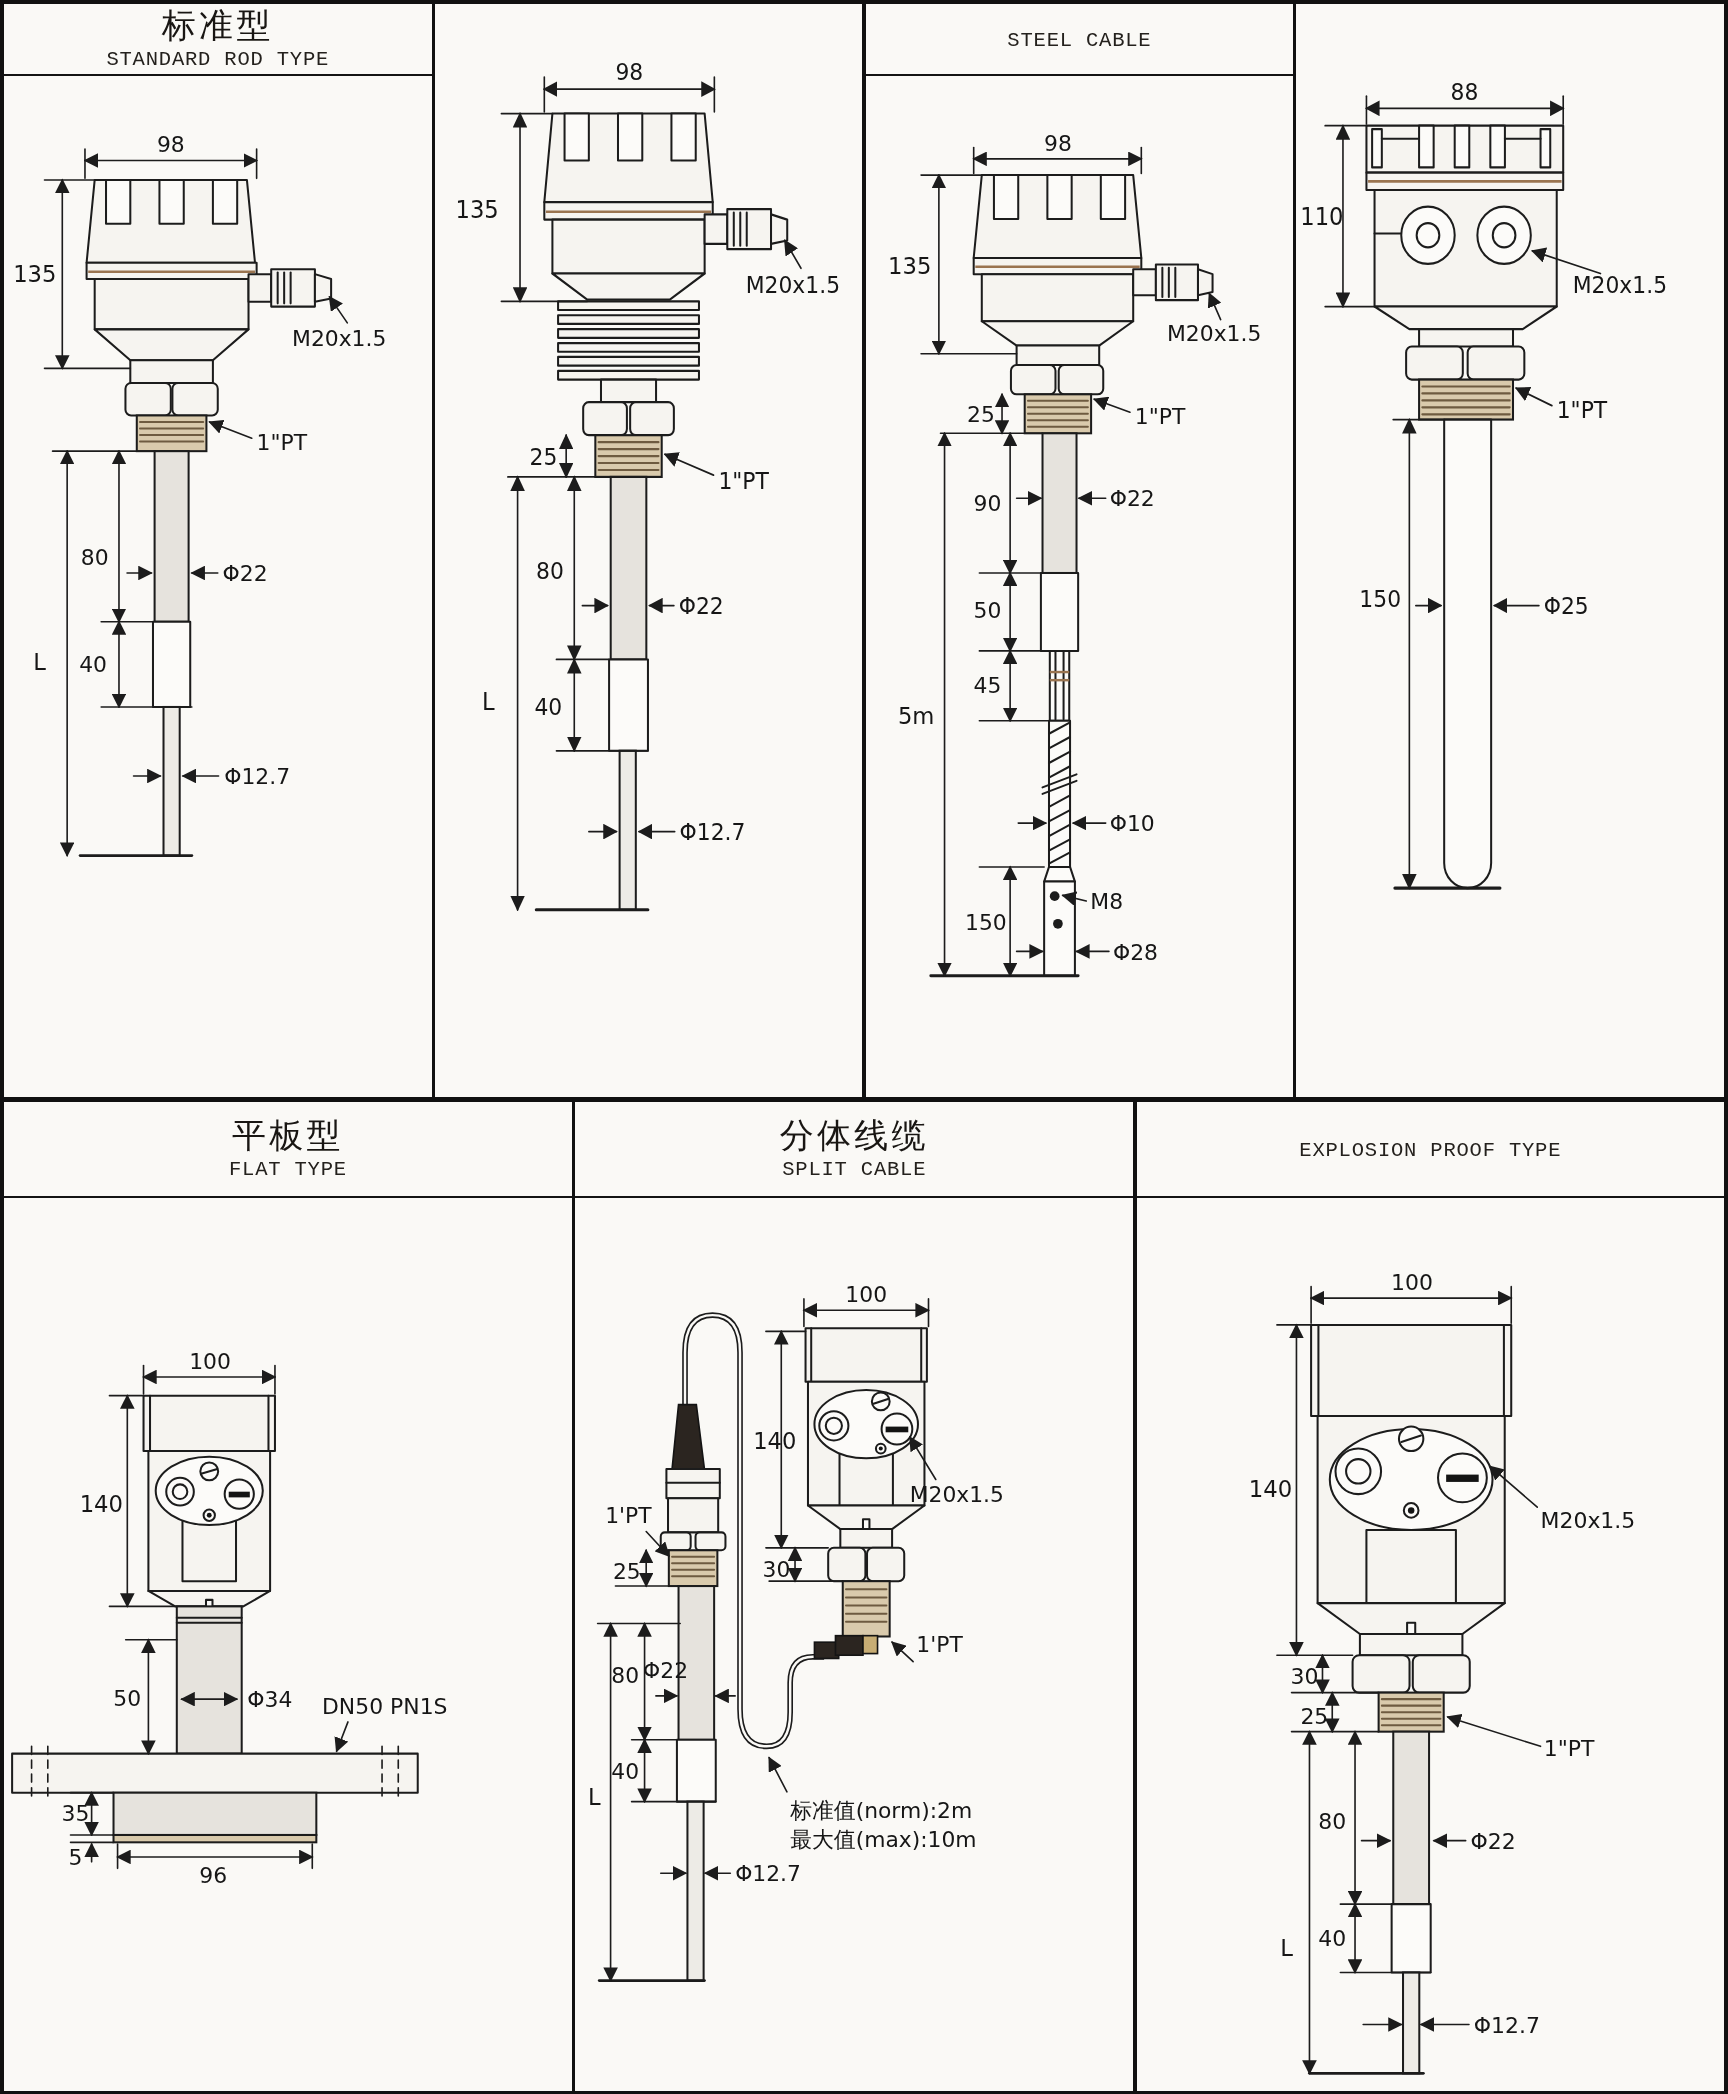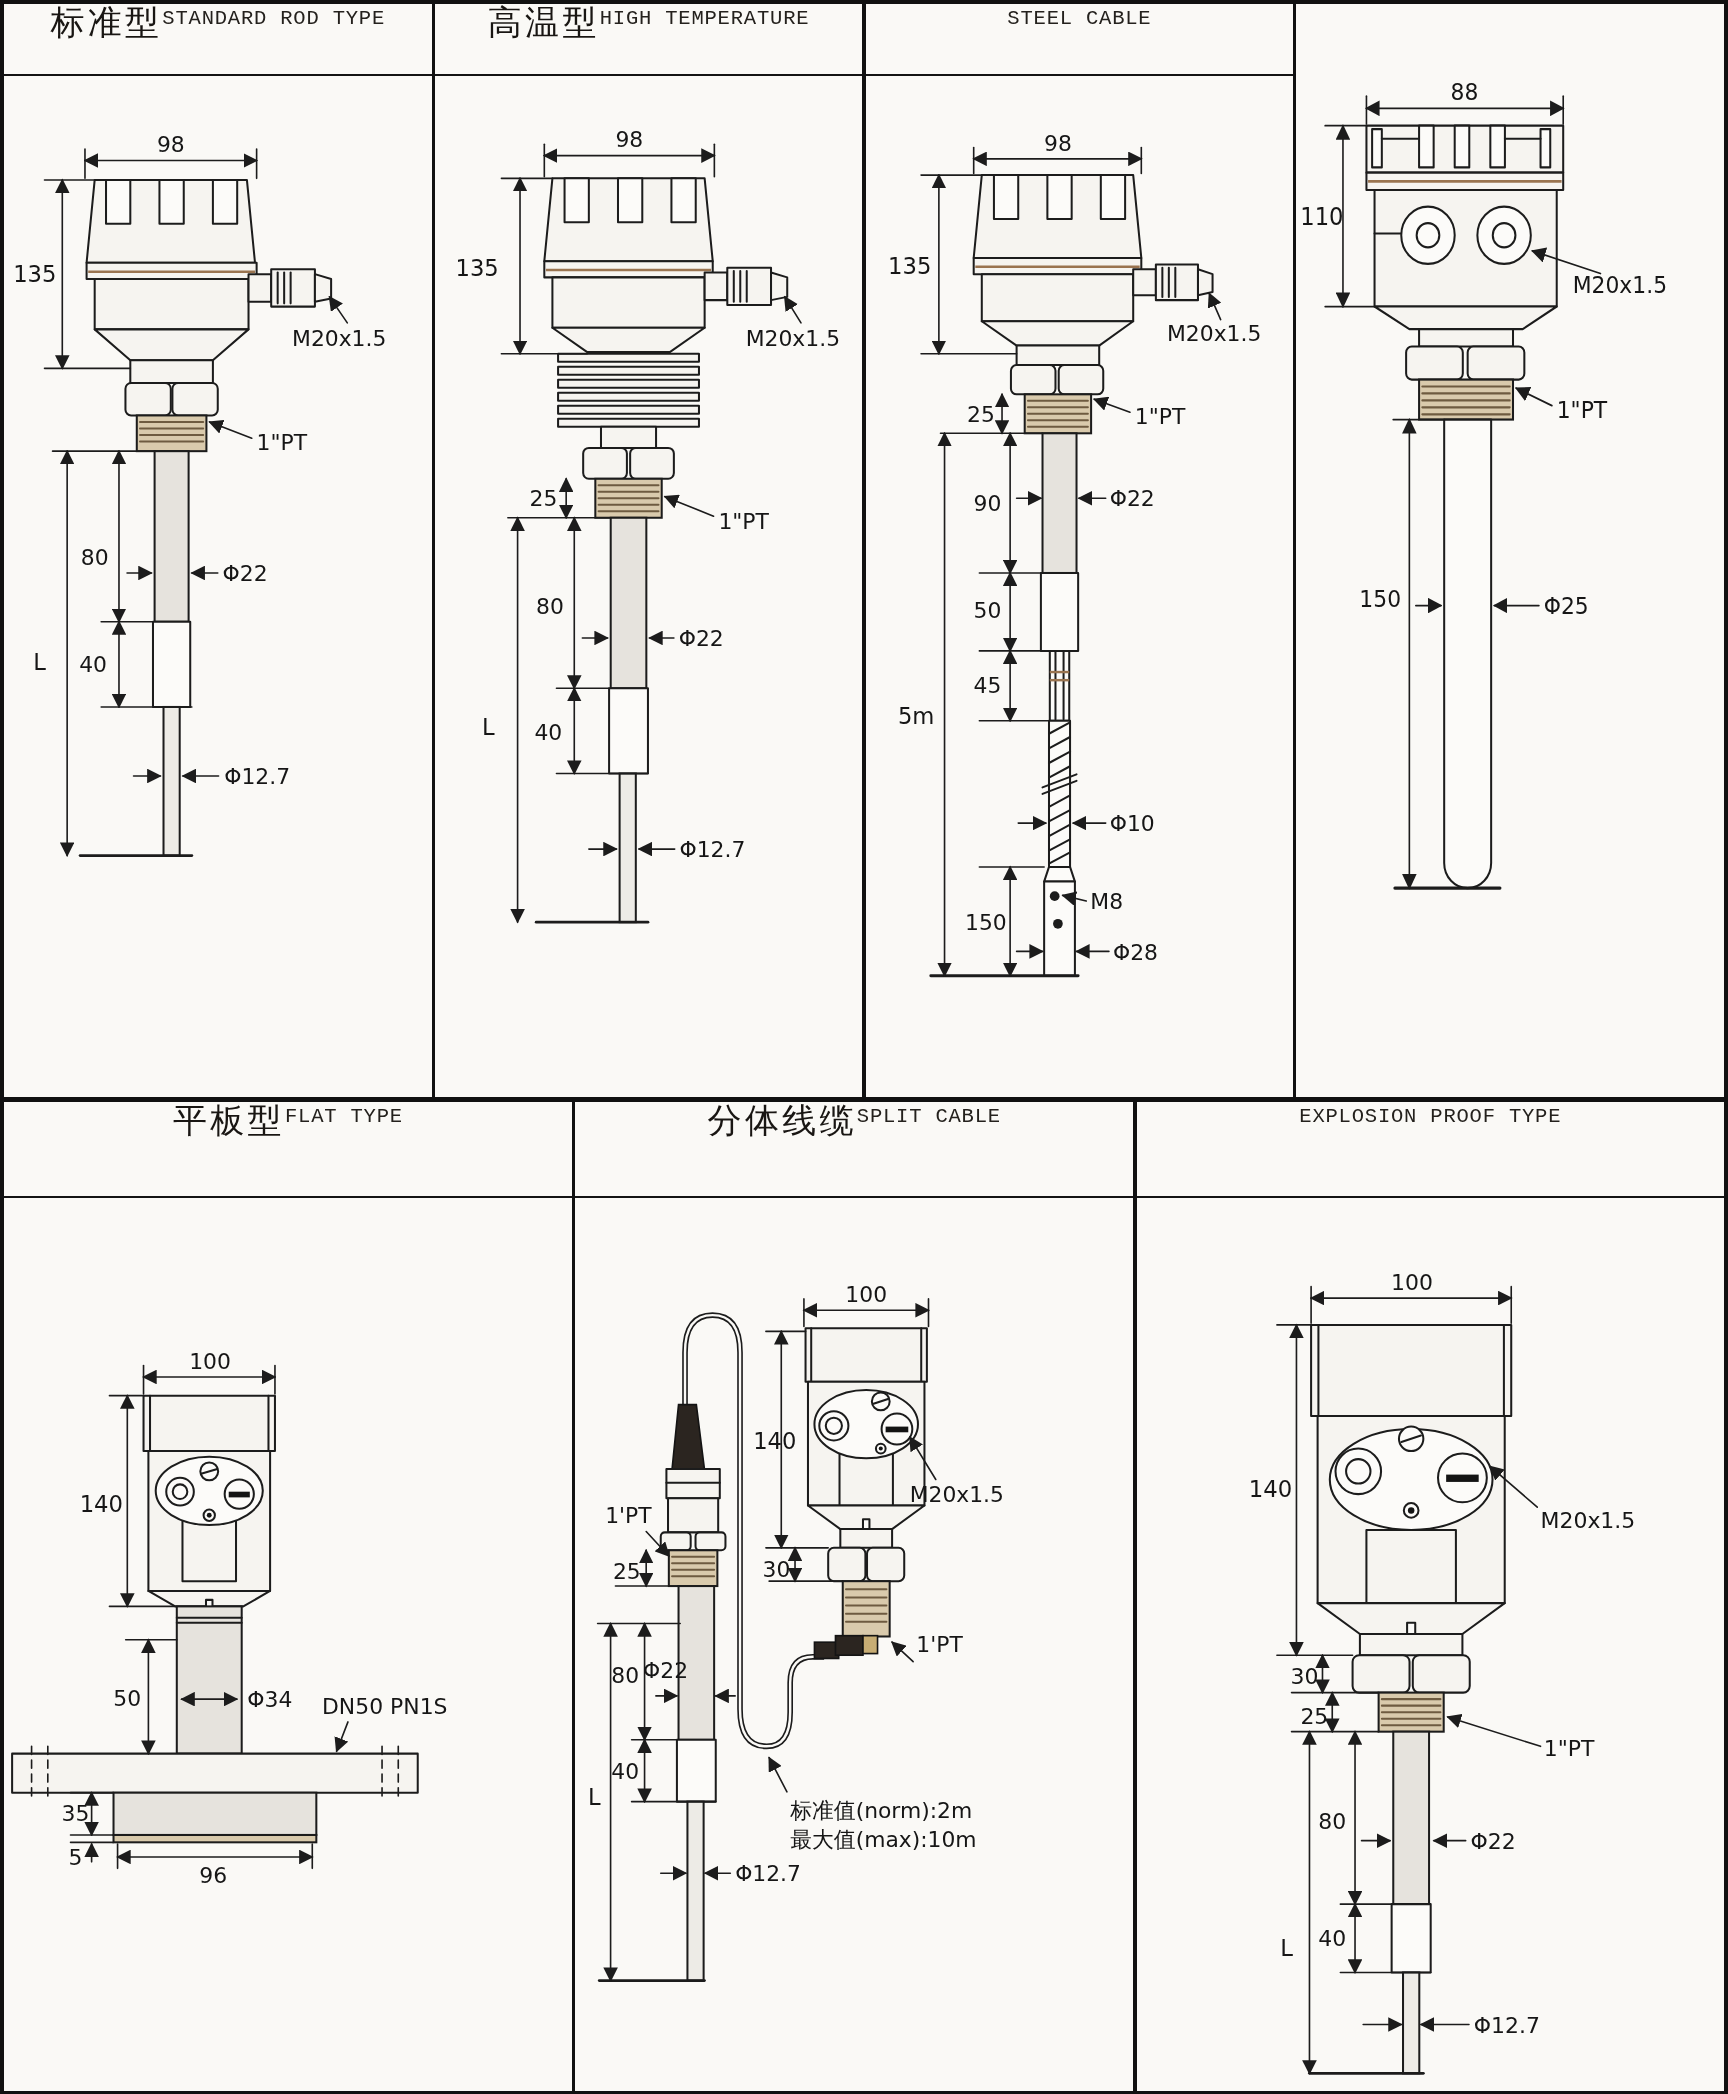--- a/index.html
+++ b/index.html
@@ -7,21 +7,21 @@
     width:1728px;height:2095px;box-sizing:border-box;
     background:#111;border:4.1px solid #111;
     display:flex;flex-direction:column;
     font-family:"Liberation Sans","DejaVu Sans",sans-serif;
   }
   .row{display:grid;gap:3.3px;background:#111;}
   .row-top{height:1101px;grid-template-columns:1fr 1fr 1fr 1fr;border-bottom:5.7px solid #111;}
   .row-bottom{flex:1;grid-template-columns:700fr 688fr 724fr;border-radius:32px;}
   .panel{background:#faf9f6;display:flex;flex-direction:column;min-width:0;}
   .phead{border-bottom:2.5px solid #141414;text-align:center;flex:0 0 auto;
-    display:flex;flex-direction:row;justify-content:center;}
+    display:flex;flex-direction:column;justify-content:center;}
   .row-top .phead{height:70px;}
   .row-bottom .phead{height:94px;}
   .hz{font-size:34px;letter-spacing:3.3px;color:#191613;line-height:1.1;font-weight:500;}
   .he{font-size:20.5px;color:#24211d;letter-spacing:0.8px;margin-top:3.3px;font-family:Liberation Mono, monospace;}
   .pdraw{flex:1;min-height:0;}
   .pdraw svg{width:100%;height:100%;display:block;}
 
   
   .ln{fill:none;stroke:#1c1c1c;stroke-width:2.5;stroke-linejoin:round;stroke-linecap:round;}
   .fl{fill:#f6f4f0;stroke:#1c1c1c;stroke-width:2.5;stroke-linejoin:round;}
@@ -130,24 +130,20 @@
           <g>
             <line class="dim" x1="160" y1="950" x2="193" y2="950" marker-end="url(#a1)"></line>
             <line class="dim" x1="265" y1="950" x2="221" y2="950" marker-end="url(#a1)"></line>
             <text x="272" y="960">Φ12.7</text>
           </g>
         </svg>
       </div>
     </section>
 
     <section class="panel">
-      <header class="phead">
-        <div class="hz">高温型</div>
-        <div class="he">HIGH TEMPERATURE</div>
-      </header>
       <div class="pdraw">
         <svg viewBox="0 88 528 1257" preserveAspectRatio="none">
           <defs>
               <marker id="a2" viewBox="0 0 10 10" refX="9" refY="5" markerWidth="9" markerHeight="9" orient="auto-start-reverse">
                 <path d="M0,0L10,5L0,10z" fill="#1c1c1c"></path>
               </marker>
             </defs>
           <g>
             <polygon class="fl" points="145,214 333,214 343,316 135,316"></polygon>
             <rect class="wh" x="160" y="214" width="30" height="54"></rect>

